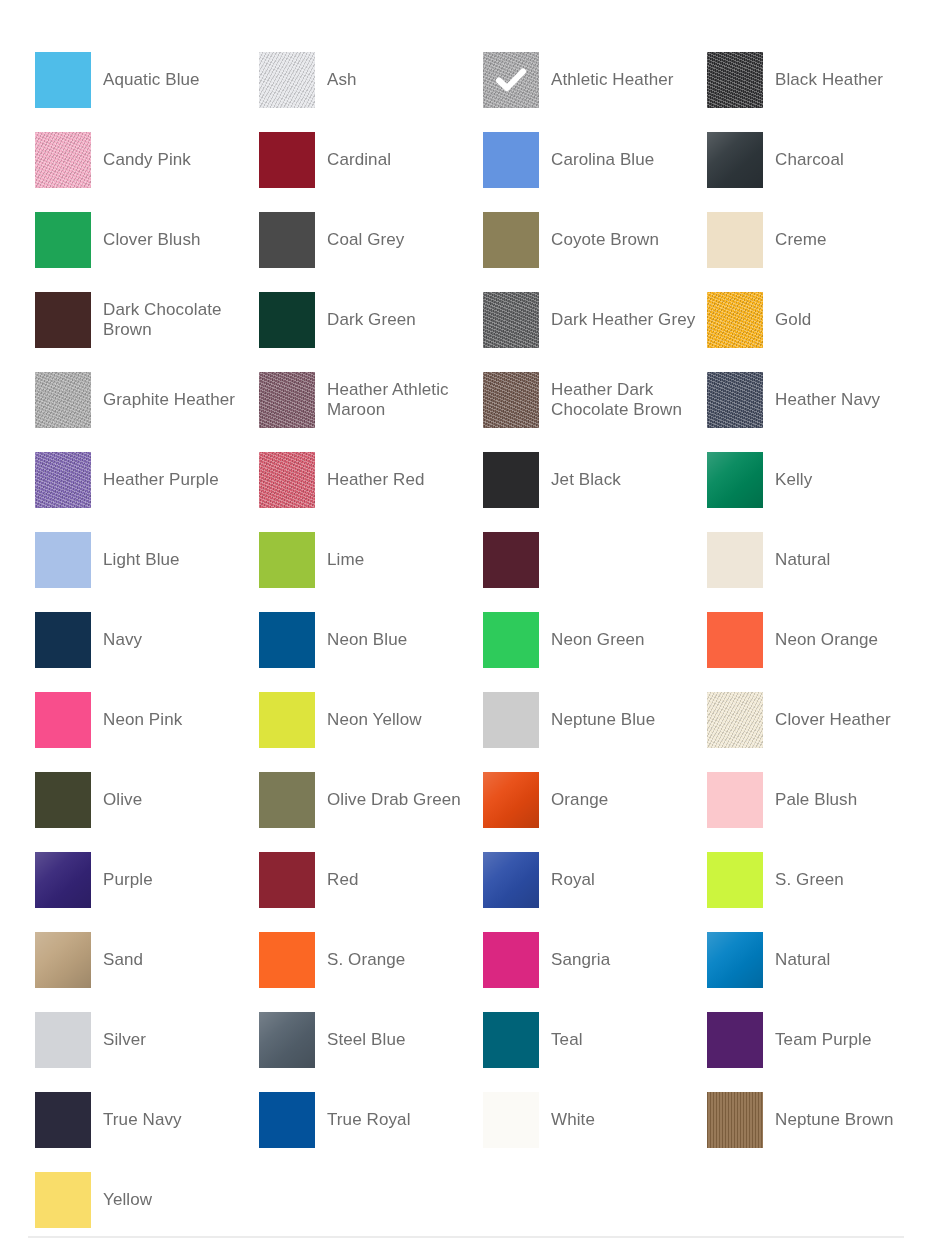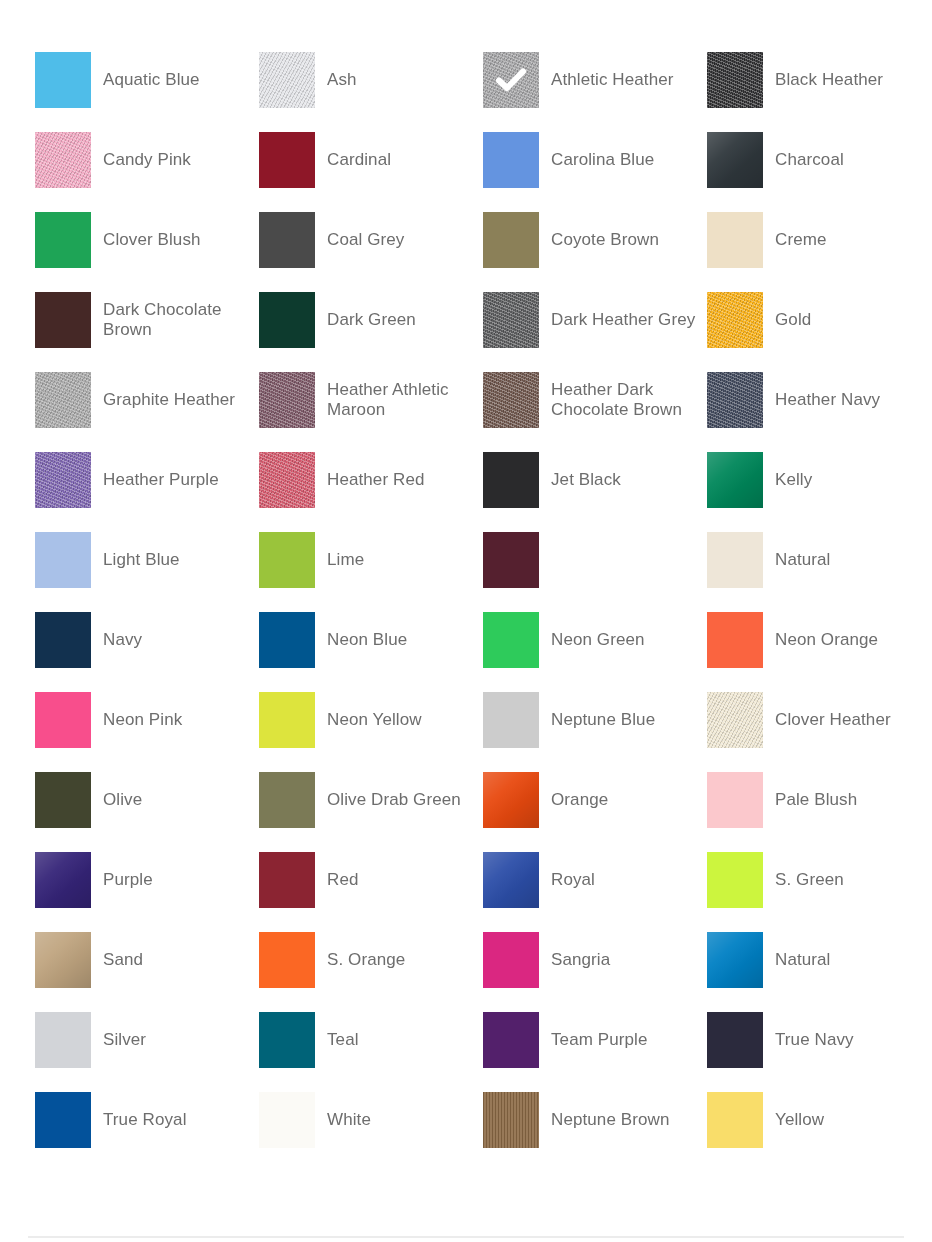--- a/index.html
+++ b/index.html
@@ -313,20 +313,24 @@
     </div>
     <div class="swatch-option">
       <div class="swatch-chip sheen" style="background-color: rgb(0, 128, 196);"></div>
       <span class="swatch-label">Natural</span>
     </div>
     <div class="swatch-option">
       <div class="swatch-chip" style="background-color: rgb(210, 212, 216);"></div>
       <span class="swatch-label">Silver</span>
     </div>
     <div class="swatch-option">
+      <div class="swatch-chip sheen" style="background-color: rgb(84, 97, 109);"></div>
+      <span class="swatch-label">Steel Blue</span>
+    </div>
+    <div class="swatch-option">
       <div class="swatch-chip" style="background-color: rgb(0, 99, 120);"></div>
       <span class="swatch-label">Teal</span>
     </div>
     <div class="swatch-option">
       <div class="swatch-chip" style="background-color: rgb(83, 32, 107);"></div>
       <span class="swatch-label">Team Purple</span>
     </div>
     <div class="swatch-option">
       <div class="swatch-chip" style="background-color: rgb(43, 42, 61);"></div>
       <span class="swatch-label">True Navy</span>

